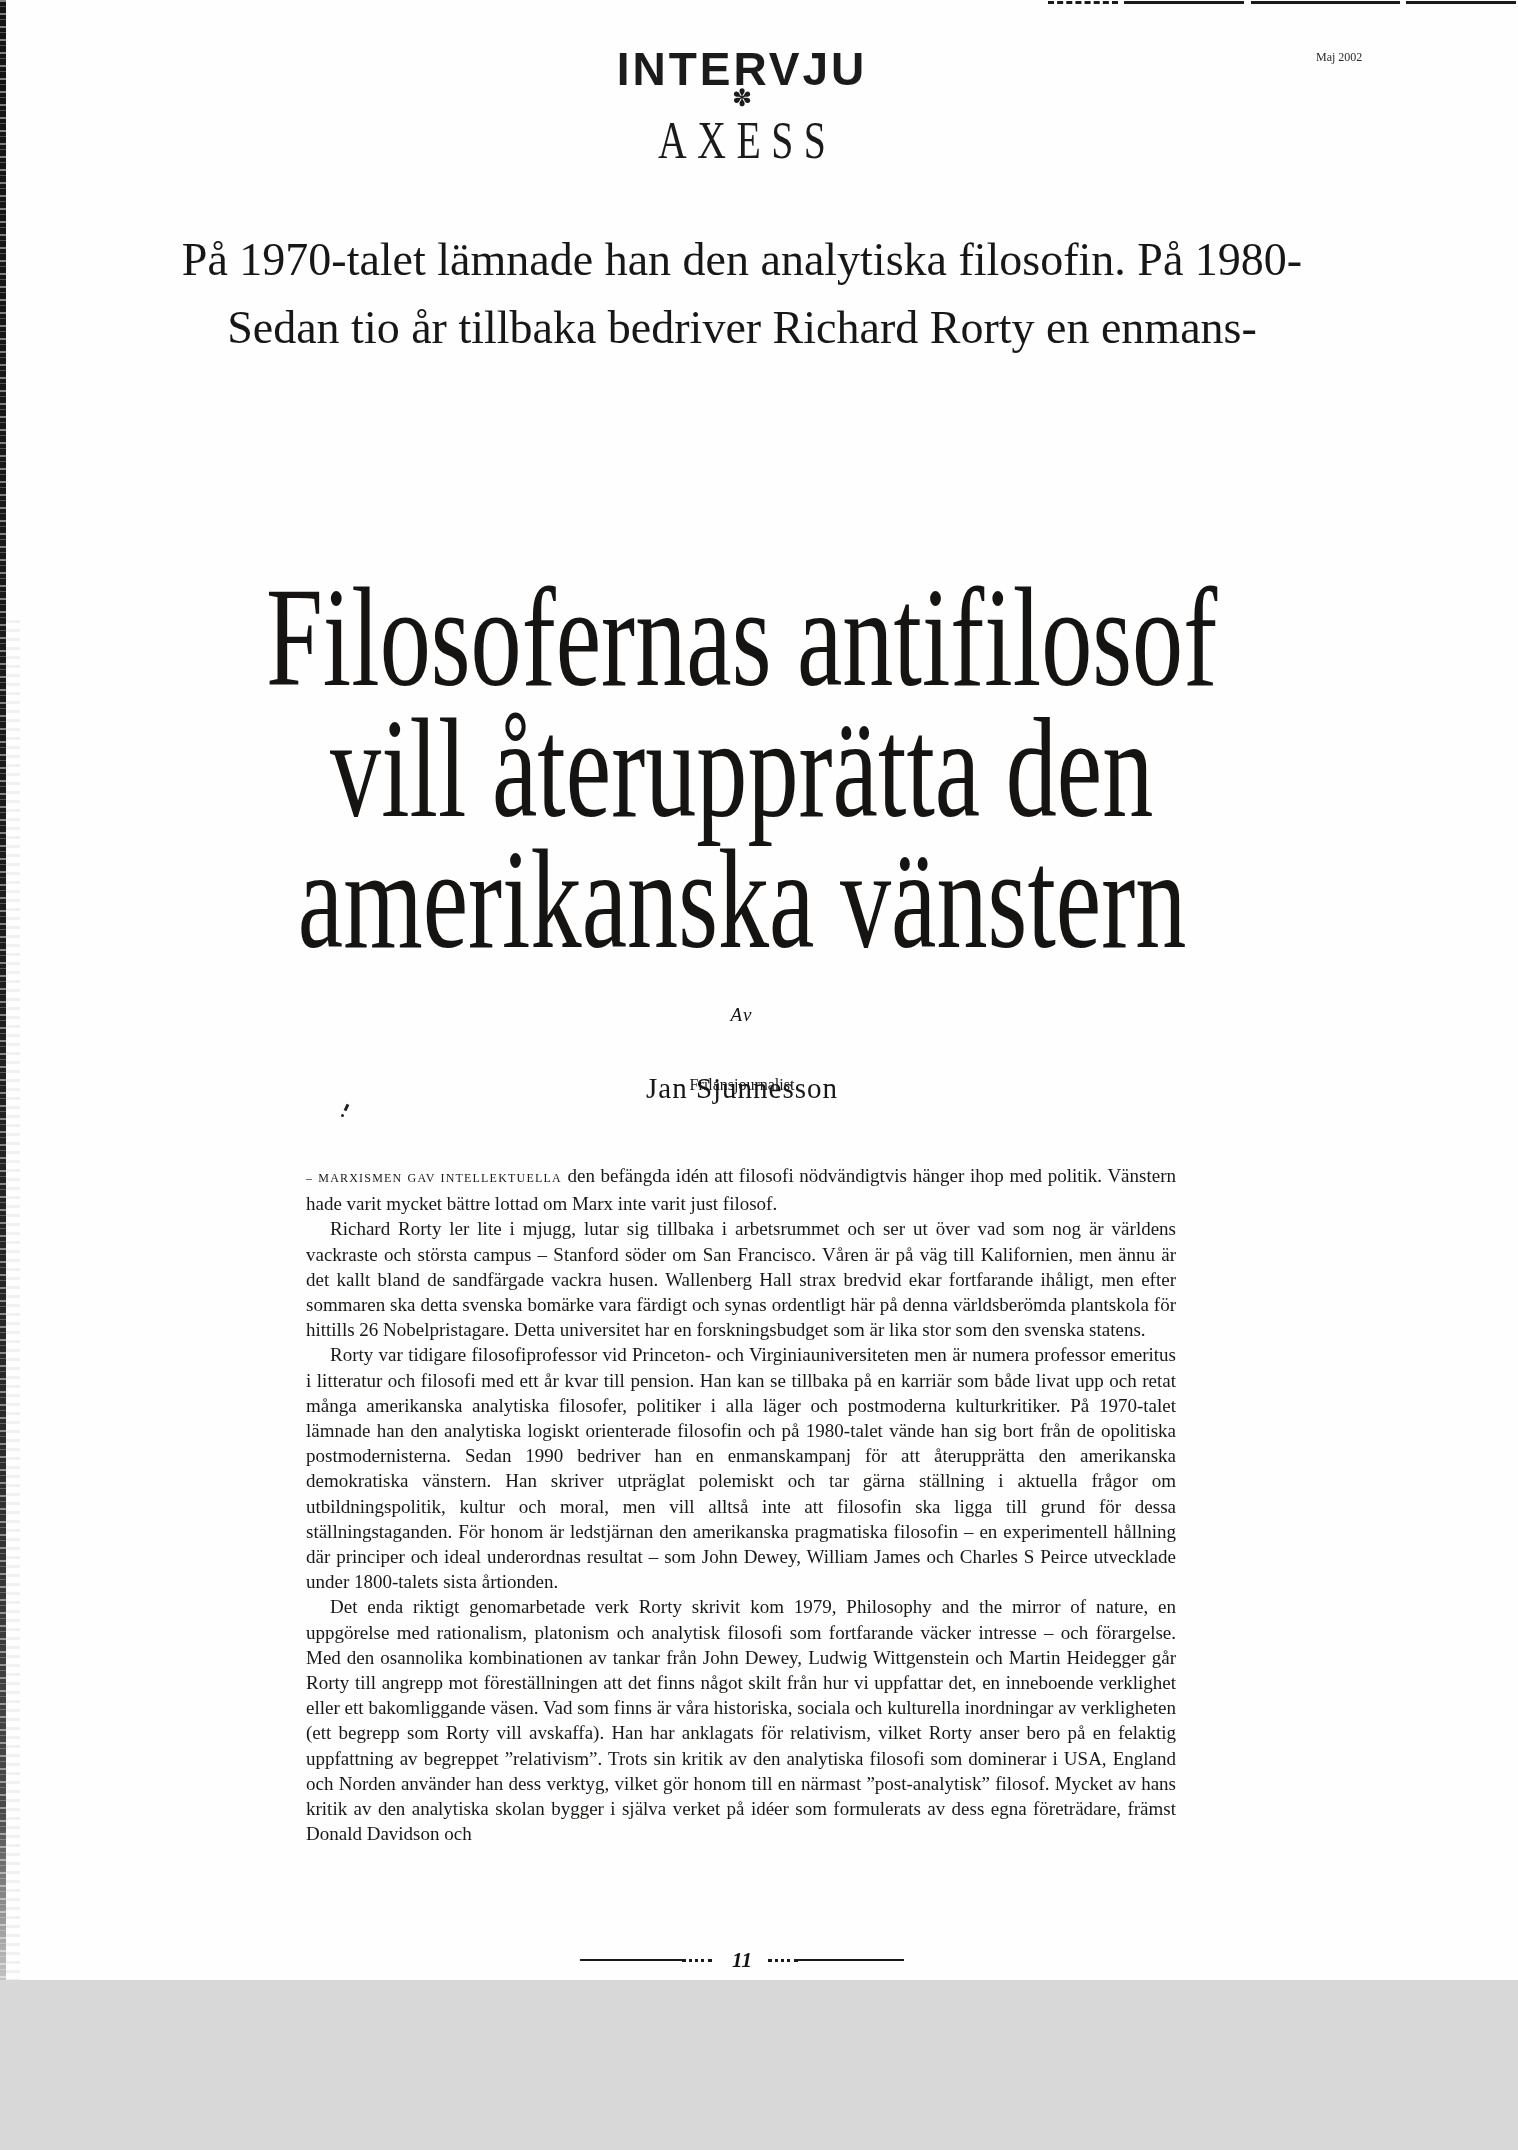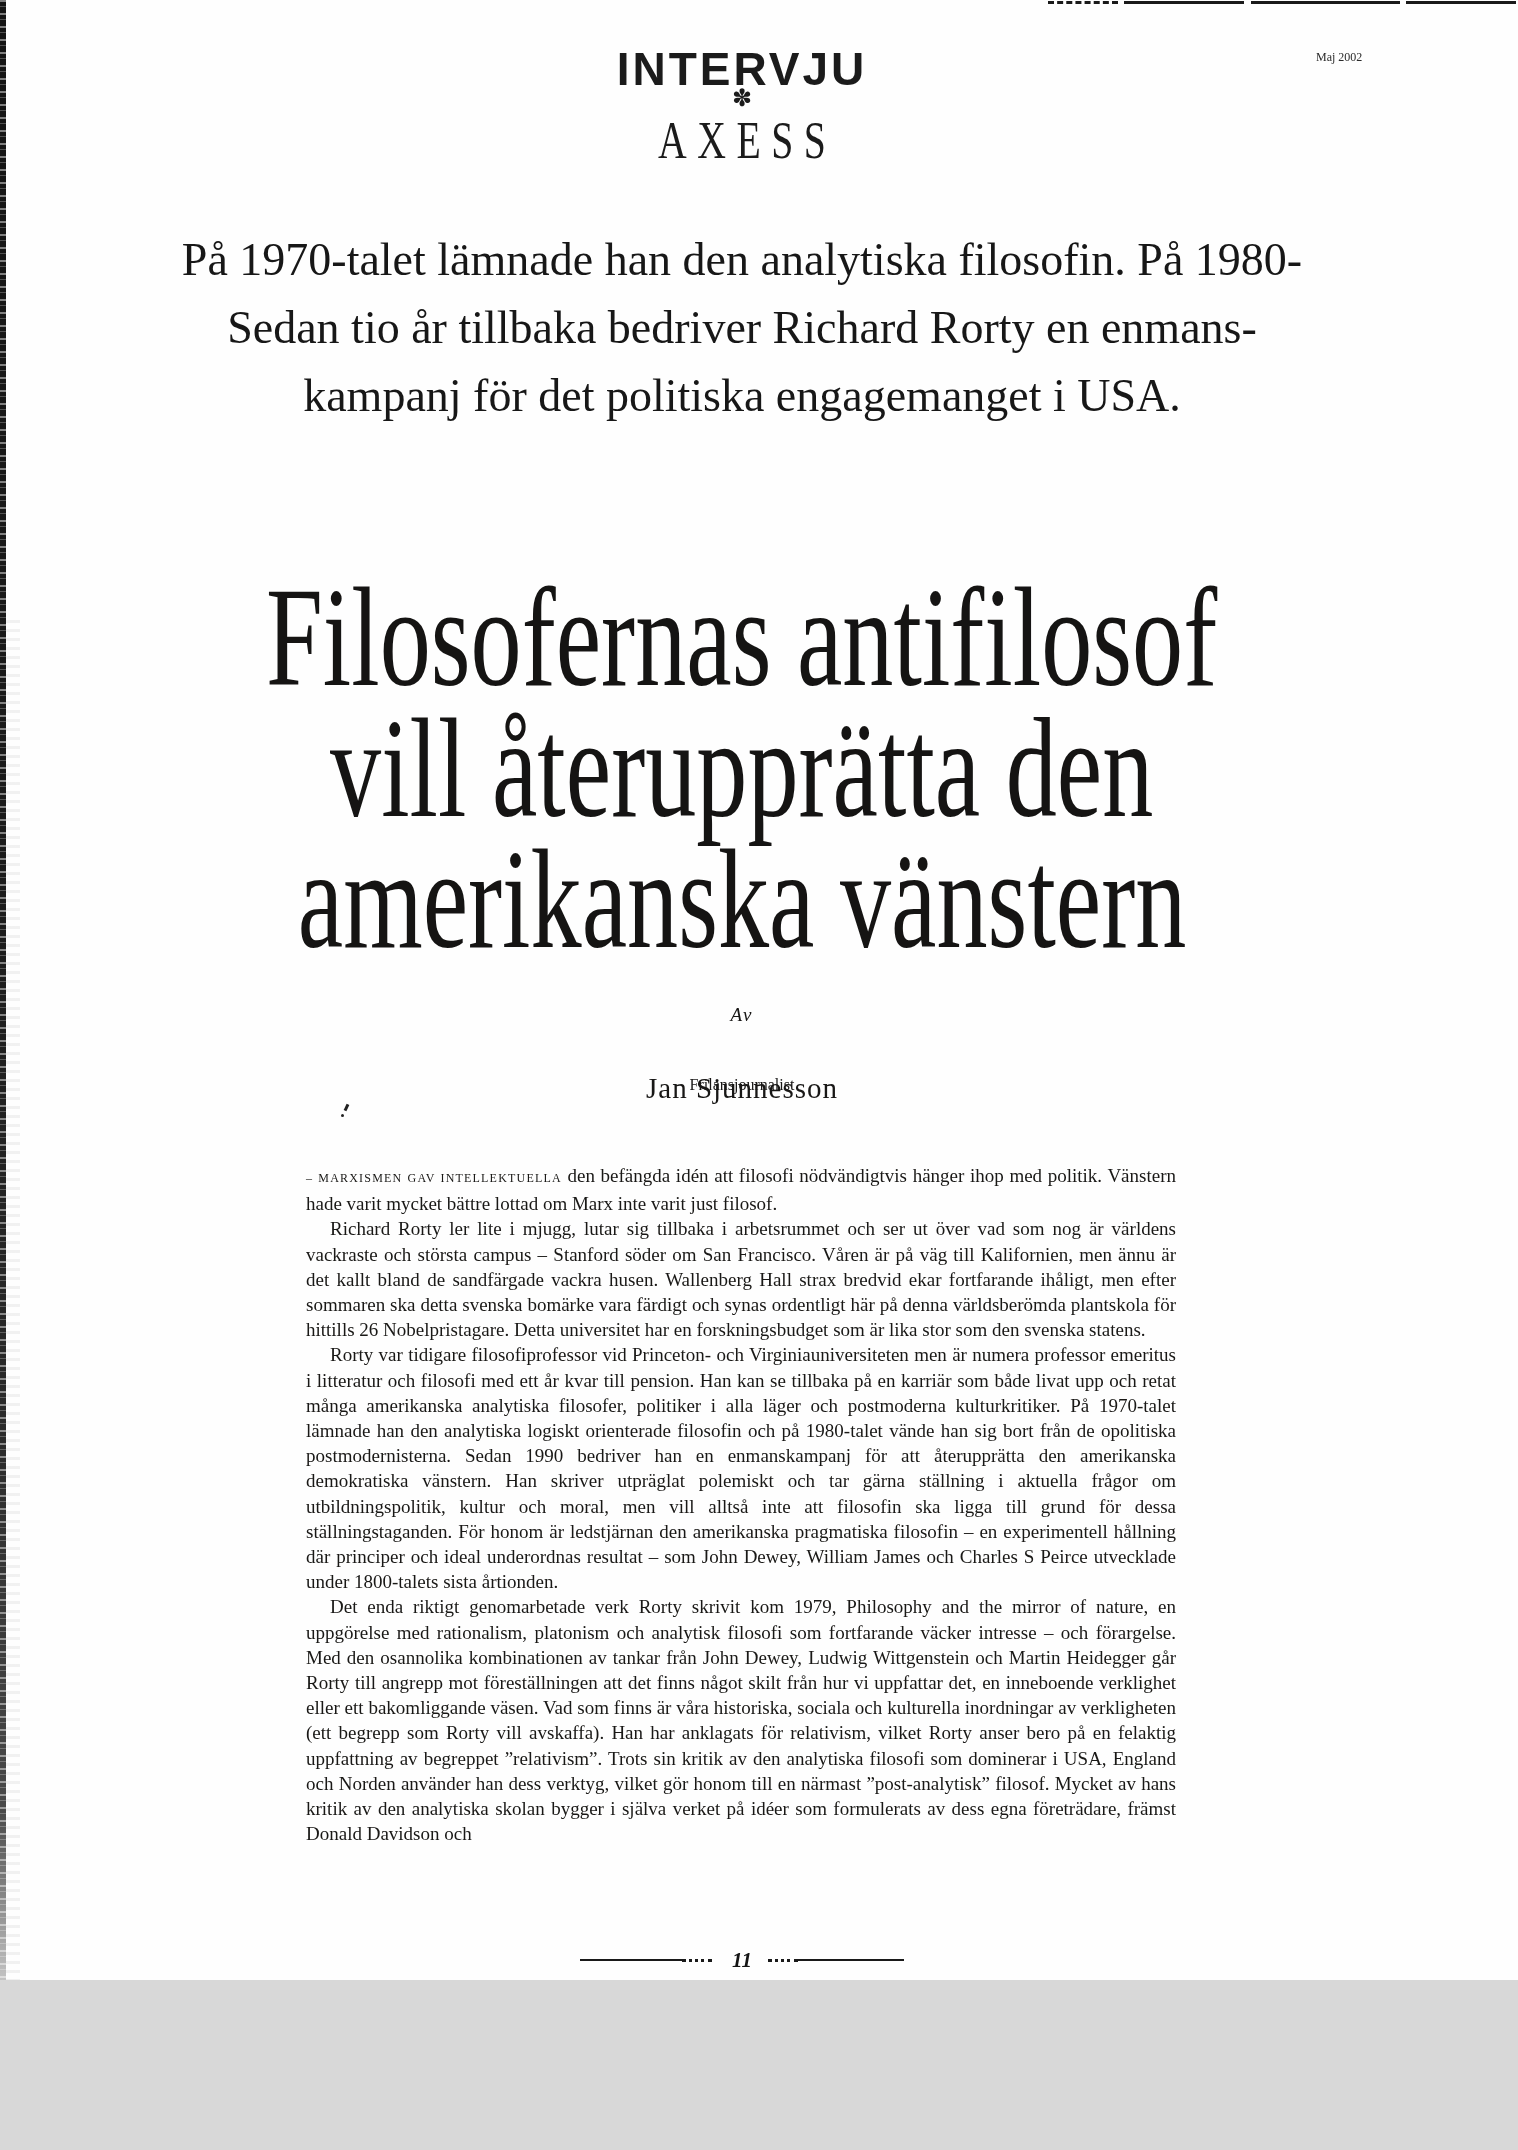--- a/index.html
+++ b/index.html
@@ -91,21 +91,20 @@
   </div>
 
   <div class="center-col section-label">INTERVJU</div>
   <div class="center-col fleuron">✽</div>
   <div class="center-col magazine"><span>AXESS</span></div>
   <div class="issue-date">Maj 2002</div>
 
   <div class="center-col lead">
     <div>På 1970-talet lämnade han den analytiska filosofin. På 1980-</div>
     <div>Sedan tio år tillbaka bedriver Richard Rorty en enmans-</div>
-    <div>kampanj för det politiska engagemanget i USA.</div>
   </div>
 
   <div class="center-col headline">
     <div class="hl-line"><span>Filosofernas antifilosof</span></div>
     <div class="hl-line"><span>vill återupprätta den</span></div>
     <div class="hl-line"><span>amerikanska vänstern</span></div>
   </div>
 
   <div class="center-col by-prefix">Av</div>
   <div class="center-col by-author">Jan Sjunnesson</div>

